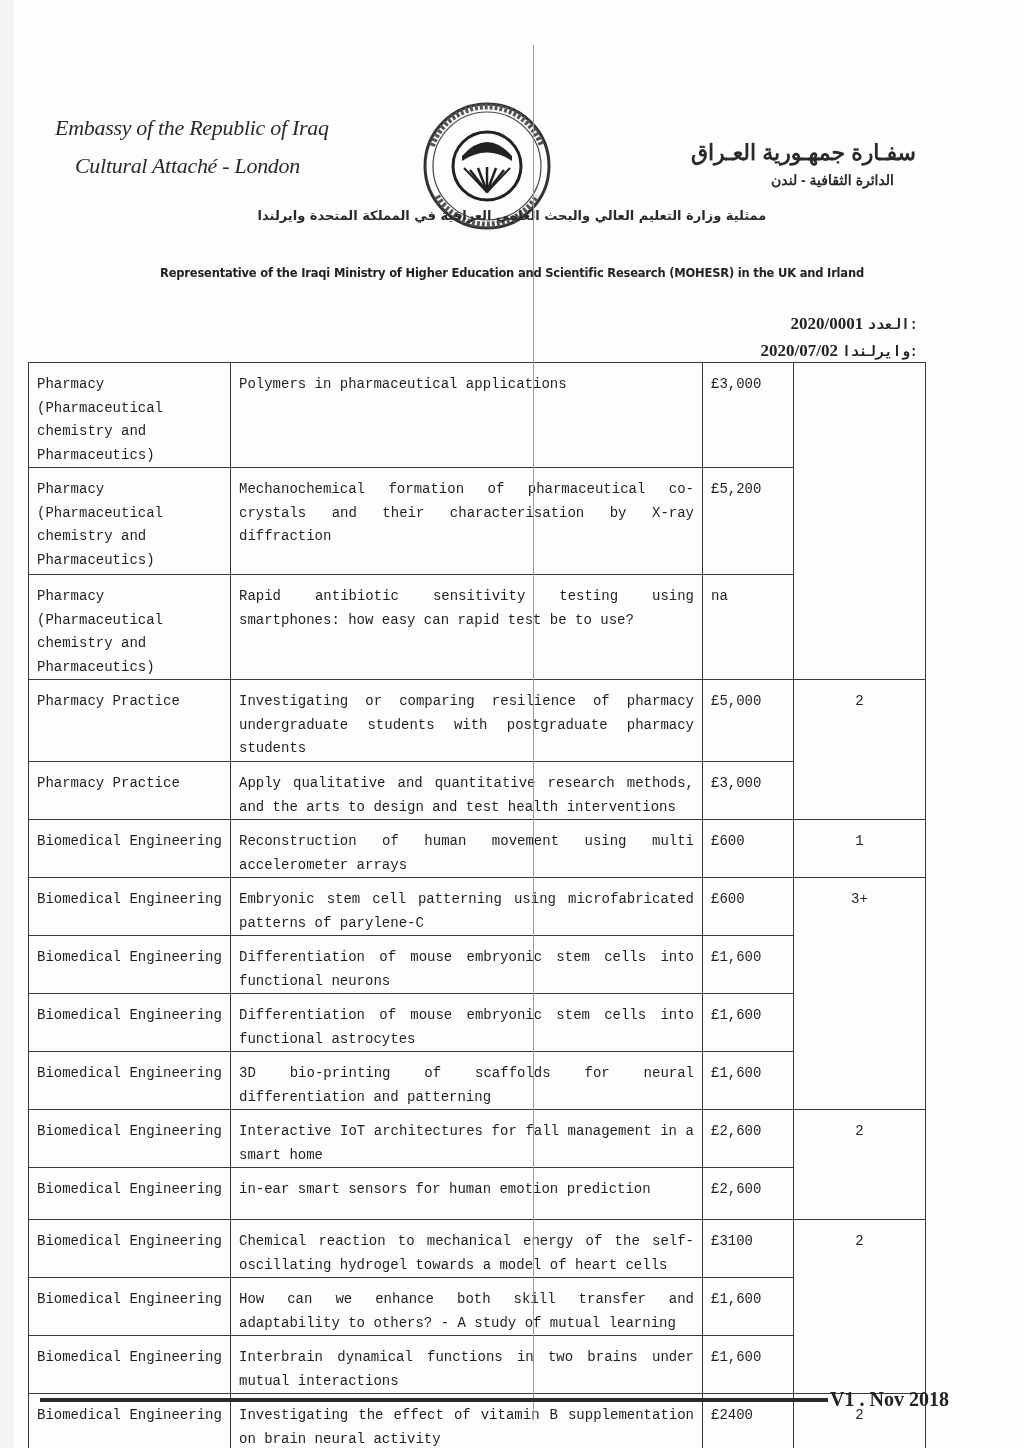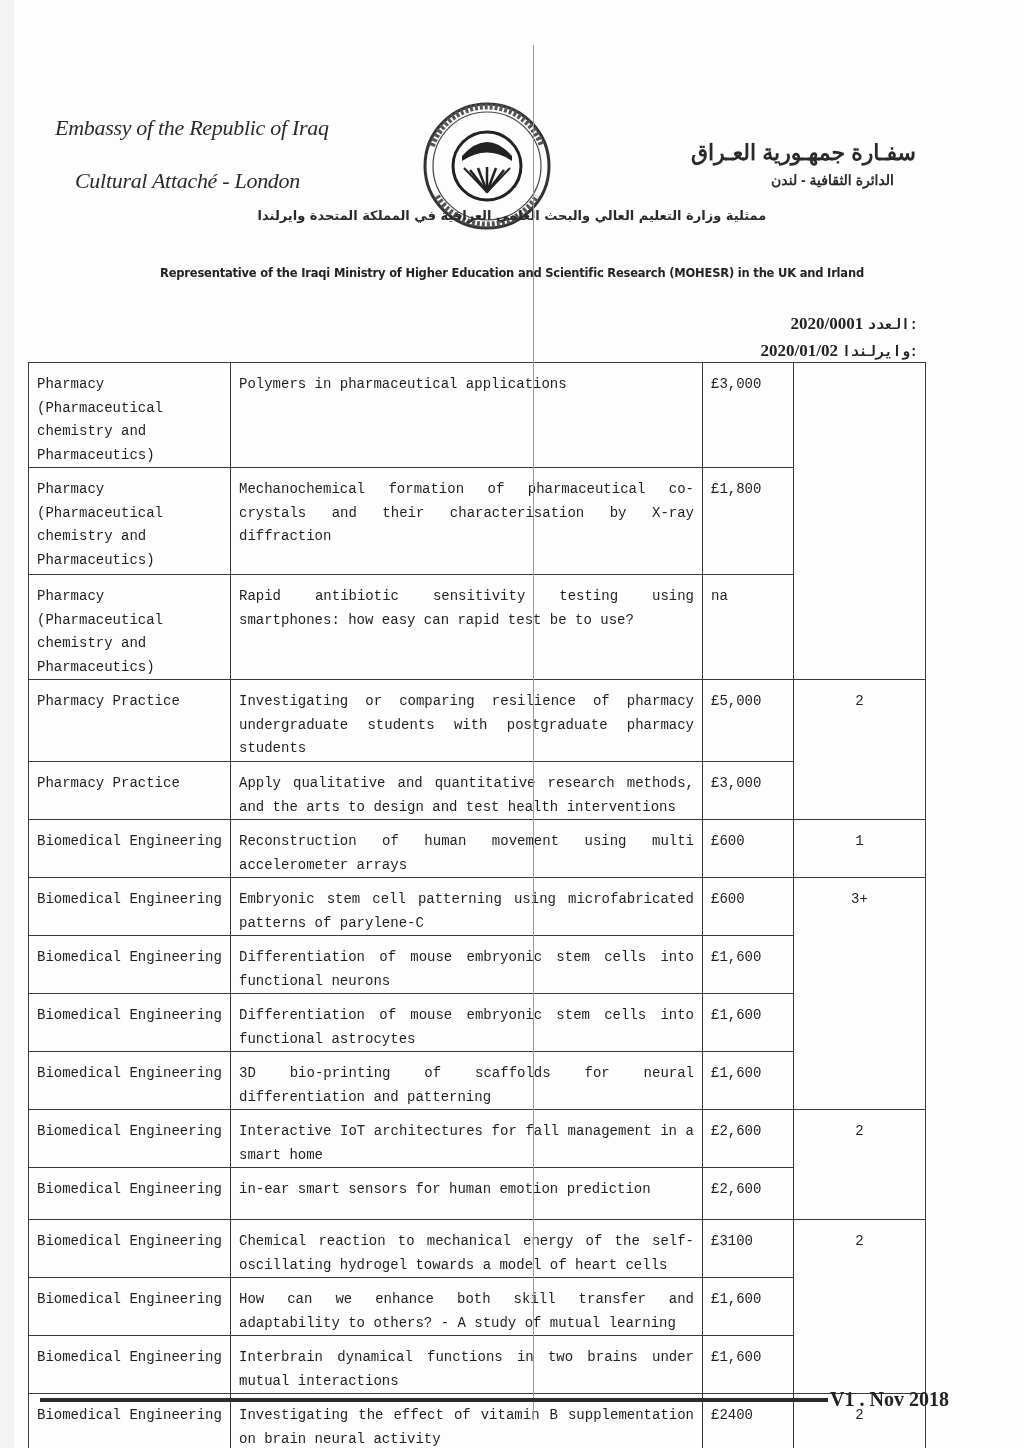--- a/index.html
+++ b/index.html
@@ -7,21 +7,21 @@
     width: 1024px; height: 1448px; position: relative; overflow: hidden;
     background: #fdfdfd;
     font-family: "Liberation Serif", "DejaVu Serif", serif;
     color: #1f1f1f;
   }
   .page-edge { position: absolute; left: 0; top: 0; width: 14px; height: 1448px; background: #f3f3f3; }
   .fold-line { position: absolute; left: 533px; top: 45px; width: 1px; height: 1375px; background: #9a9a9a; }
 
   .hdr-en { position: absolute; font-style: italic; font-size: 22px; color: #2a2a2a; letter-spacing: -0.3px; }
   .hdr-en.l1 { left: 55px; top: 115px; }
-  .hdr-en.l2 { left: 75px; top: 168px; }
+  .hdr-en.l2 { left: 75px; top: 153px; }
   .hdr-ar { position: absolute; direction: rtl; font-family: Liberation Sans, sans-serif; color: #2a2a2a; font-weight: bold; }
   .hdr-ar.l1 { right: 108px; top: 140px; font-size: 22px; }
   .hdr-ar.l2 { right: 130px; top: 172px; font-size: 14px; text-align: center; }
 
   .emblem { position: absolute; left: 412px; top: 96px; width: 150px; height: 140px; }
 
   .rep-ar { position: absolute; left: 0; width: 1024px; top: 208px; text-align: center; direction: rtl;
     font-family: "DejaVu Sans", sans-serif; font-weight: bold; font-size: 13px; color: #2a2a2a; }
   .rep-en { position: absolute; left: 0; width: 1024px; top: 266px; text-align: center;
     font-family: "DejaVu Sans", sans-serif; font-weight: bold; font-size: 11.5px; color: #222; letter-spacing: -0.2px; }
@@ -70,36 +70,36 @@
 <div class="hdr-ar l2">الدائرة الثقافية - لندن</div>
 
 <div class="rep-ar">ممثلية وزارة التعليم العالي والبحث العلمي العراقية في المملكة المتحدة وايرلندا</div>
 <div class="rep-en">Representative of the Iraqi Ministry of Higher Education and Scientific Research (MOHESR) in the UK and Irland</div>
 
 <div class="ref l1">
   <span>2020/0001</span>
   <span class="k">العدد:</span>
 </div>
 <div class="ref l2">
-  <span>2020/01/02</span>
+  <span>2020/07/02</span>
   <span class="k">وايرلندا:</span>
 </div>
 
 <table class="grid">
   <tbody>
     <tr style="height:102px">
       <td class="dept">Pharmacy (Pharmaceutical chemistry and Pharmaceutics)</td>
       <td class="topic">Polymers in pharmaceutical applications</td>
       <td class="fund">£3,000</td>
       <td class="num" rowspan="3"></td>
     </tr>
     <tr style="height:107px">
       <td class="dept">Pharmacy (Pharmaceutical chemistry and Pharmaceutics)</td>
       <td class="topic">Mechanochemical formation of pharmaceutical co-crystals and their characterisation by X-ray diffraction</td>
-      <td class="fund">£1,800</td>
+      <td class="fund">£5,200</td>
     </tr>
     <tr style="height:104px">
       <td class="dept">Pharmacy (Pharmaceutical chemistry and Pharmaceutics)</td>
       <td class="topic">Rapid antibiotic sensitivity testing using smartphones: how easy can rapid test be to use?</td>
       <td class="fund">na</td>
     </tr>
     <tr style="height:82px">
       <td class="dept">Pharmacy Practice</td>
       <td class="topic">Investigating or comparing resilience of pharmacy undergraduate students with postgraduate pharmacy students</td>
       <td class="fund">£5,000</td>

